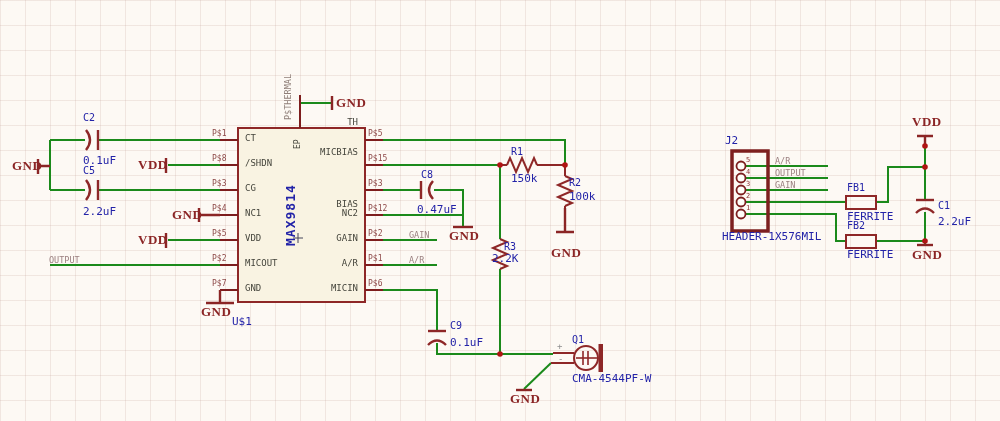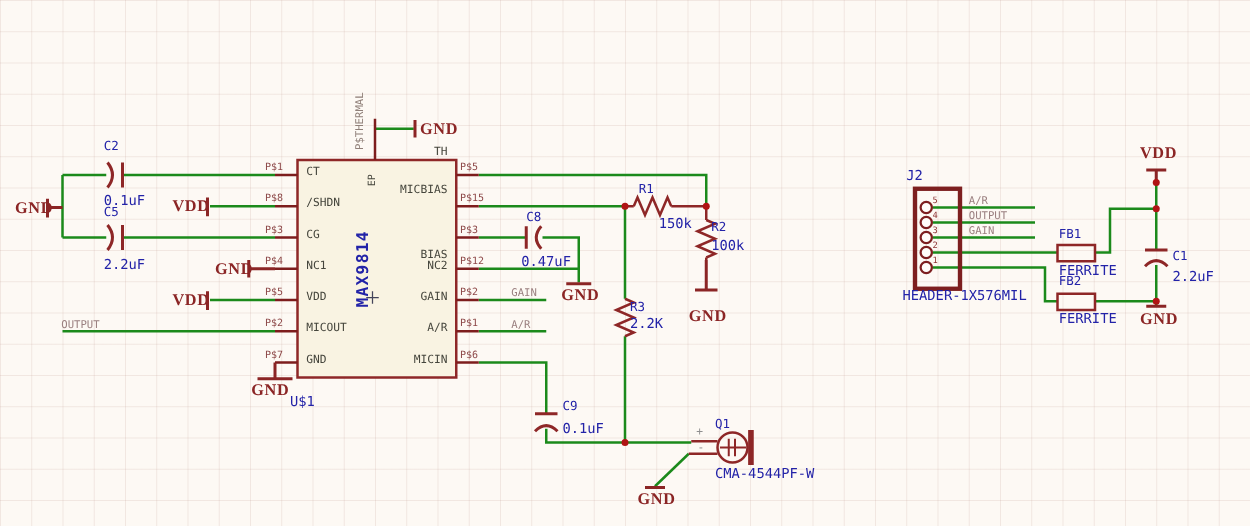--- a/index.html
+++ b/index.html
@@ -213,25 +213,25 @@
 <span class="t blue" style="left:83px;top:166px">C5</span>
 <span class="t blue val" style="left:83px;top:206px">2.2uF</span>
 <span class="t blue" style="left:421px;top:170px">C8</span>
 <span class="t blue val" style="left:417px;top:204px">0.47uF</span>
 <span class="t blue" style="left:450px;top:321px">C9</span>
 <span class="t blue val" style="left:450px;top:337px">0.1uF</span>
 <span class="t blue" style="left:938px;top:201px">C1</span>
 <span class="t blue val" style="left:938px;top:216px">2.2uF</span>
 
 <span class="t blue" style="left:511px;top:147px">R1</span>
-<span class="t blue val" style="left:527px;top:173px">150k</span>
+<span class="t blue val" style="left:511px;top:173px">150k</span>
 <span class="t blue" style="left:569px;top:178px">R2</span>
 <span class="t blue val" style="left:569px;top:191px">100k</span>
 <span class="t blue" style="left:504px;top:242px">R3</span>
-<span class="t blue val" style="left:504px;top:253px">2.2K</span>
+<span class="t blue val" style="left:492px;top:253px">2.2K</span>
 
 <span class="t blue val" style="left:725px;top:135px">J2</span>
 <span class="t blue val" style="left:722px;top:231px">HEADER-1X576MIL</span>
 <span class="t j2n" style="left:746px;top:157px">5</span>
 <span class="t j2n" style="left:746px;top:169px">4</span>
 <span class="t j2n" style="left:746px;top:181px">3</span>
 <span class="t j2n" style="left:746px;top:193px">2</span>
 <span class="t j2n" style="left:746px;top:205px">1</span>
 
 <span class="t blue" style="left:847px;top:183px">FB1</span>

